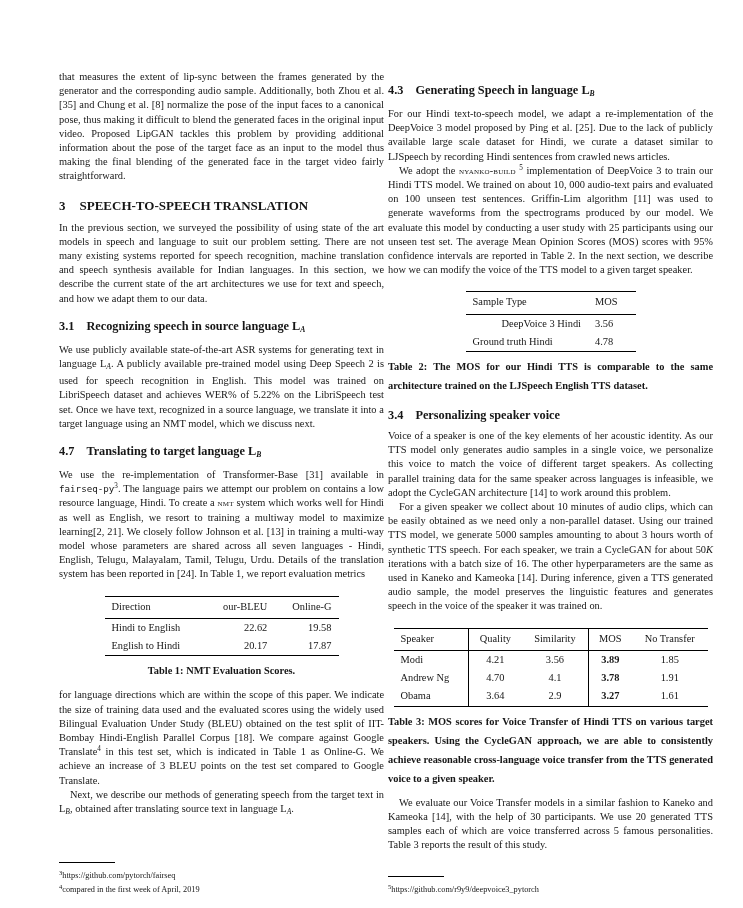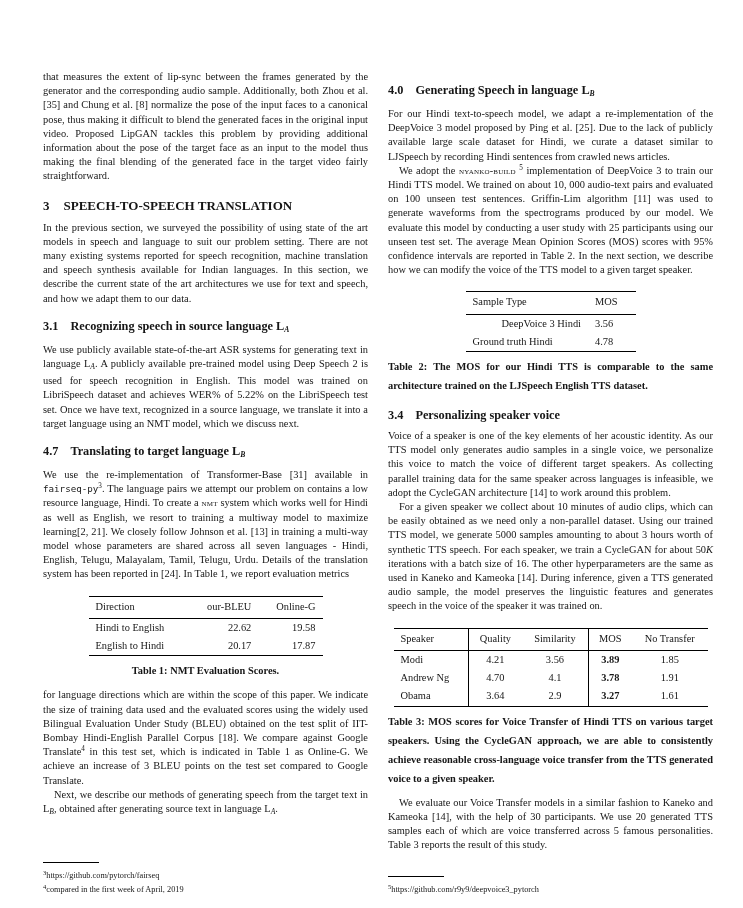--- a/index.html
+++ b/index.html
@@ -1,21 +1,21 @@
 <!DOCTYPE html>
 <html><head>
 <meta charset="utf-8">
 <style>
   html,body{margin:0;padding:0;}
   body{background:#e8e8e8;}
   .page{position:relative;width:743px;height:908px;background:#ffffff;overflow:hidden;
         font-family:"Liberation Serif",serif;color:#161616;}
   .col{position:absolute;top:70px;width:325px;height:830px;font-size:10.4px;
        line-height:14.2px;text-align:justify;}
-  .col-left{left:43px;}
+  .col-left{left:59px;}
   .col-right{left:388px;}
   .para{margin:0;}
   .para.indent{text-indent:11px;}
   .h1{font-weight:700;font-size:13px;line-height:16px;margin:14px 0 7px;text-align:left;}
   .h1 .num{margin-right:14px;}
   .h2{font-weight:700;font-size:12.3px;line-height:15px;margin:13px 0 6px;text-align:left;}
   .h2 .num{margin-right:12px;}
   .seg-sub{font-size:7.6px;font-style:italic;vertical-align:-2px;}
   .seg-sup{font-size:7.2px;vertical-align:4px;line-height:0;}
   .seg-mono{font-family:"DejaVu Sans Mono",monospace;font-size:9.2px;}
@@ -65,29 +65,29 @@
             <tr>
               <td style="text-align: left;">English to Hindi</td>
               <td style="text-align: right; margin-top: 12px;">20.17</td>
               <td style="text-align: right;">17.87</td>
             </tr>
           </tbody>
         </table>
         <div class="caption cap-center">Table 1: NMT Evaluation Scores.</div>
       </div>
       <p class="para"><span>for language directions which are within the scope of this paper. We indicate the size of training data used and the evaluated scores using the widely used Bilingual Evaluation Under Study (BLEU) obtained on the test split of IIT-Bombay Hindi-English Parallel Corpus [18]. We compare against Google Translate</span><span class="seg-sup">4</span><span> in this test set, which is indicated in Table 1 as Online-G. We achieve an increase of 3 BLEU points on the test set compared to Google Translate.</span></p>
-      <p class="para indent"><span>Next, we describe our methods of generating speech from the target text in L</span><span class="seg-sub">B</span><span>, obtained after generating source text in language L</span><span class="seg-sub">A</span><span>.</span></p>
+      <p class="para indent"><span>Next, we describe our methods of generating speech from the target text in L</span><span class="seg-sub">B</span><span>, obtained after translating source text in language L</span><span class="seg-sub">A</span><span>.</span></p>
       <div class="footnotes">
         <div class="rule"></div>
         <div><span class="fn-marker">3</span><span>https://github.com/pytorch/fairseq</span></div>
         <div><span class="fn-marker">4</span><span>compared in the first week of April, 2019</span></div>
       </div>
     </div>
   <div class="col col-right" id="col-right">
-      <div class="h2"><span class="num">4.0</span><span>Generating Speech in language L</span><span class="seg-sub">B</span></div>
+      <div class="h2"><span class="num">4.3</span><span>Generating Speech in language L</span><span class="seg-sub">B</span></div>
       <p class="para"><span>For our Hindi text-to-speech model, we adapt a re-implementation of the DeepVoice 3 model proposed by Ping et al. [25]. Due to the lack of publicly available large scale dataset for Hindi, we curate a dataset similar to LJSpeech by recording Hindi sentences from crawled news articles.</span></p>
       <p class="para indent"><span>We adopt the </span><span class="seg-sc">nyanko-build</span><span> </span><span class="seg-sup">5</span><span> implementation of DeepVoice 3 to train our Hindi TTS model. We trained on about 10, 000 audio-text pairs and evaluated on 100 unseen test sentences. Griffin-Lim algorithm [11] was used to generate waveforms from the spectrograms produced by our model. We evaluate this model by conducting a user study with 25 participants using our unseen test set. The average Mean Opinion Scores (MOS) scores with 95% confidence intervals are reported in Table 2. In the next section, we describe how we can modify the voice of the TTS model to a given target speaker.</span></p>
       <div class="tablewrap">
         <table class="tbl" style="width: 170px;">
           <thead>
             <tr>
               <th style="text-align: left;">Sample Type</th>
               <th style="text-align: left;">MOS</th>
             </tr>
           </thead>

